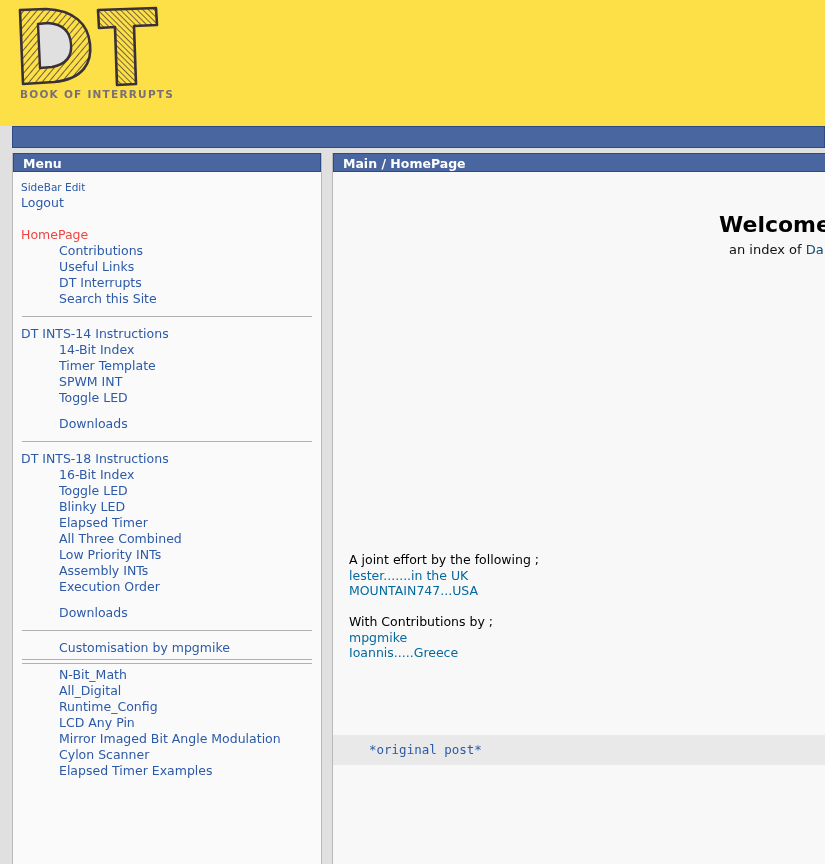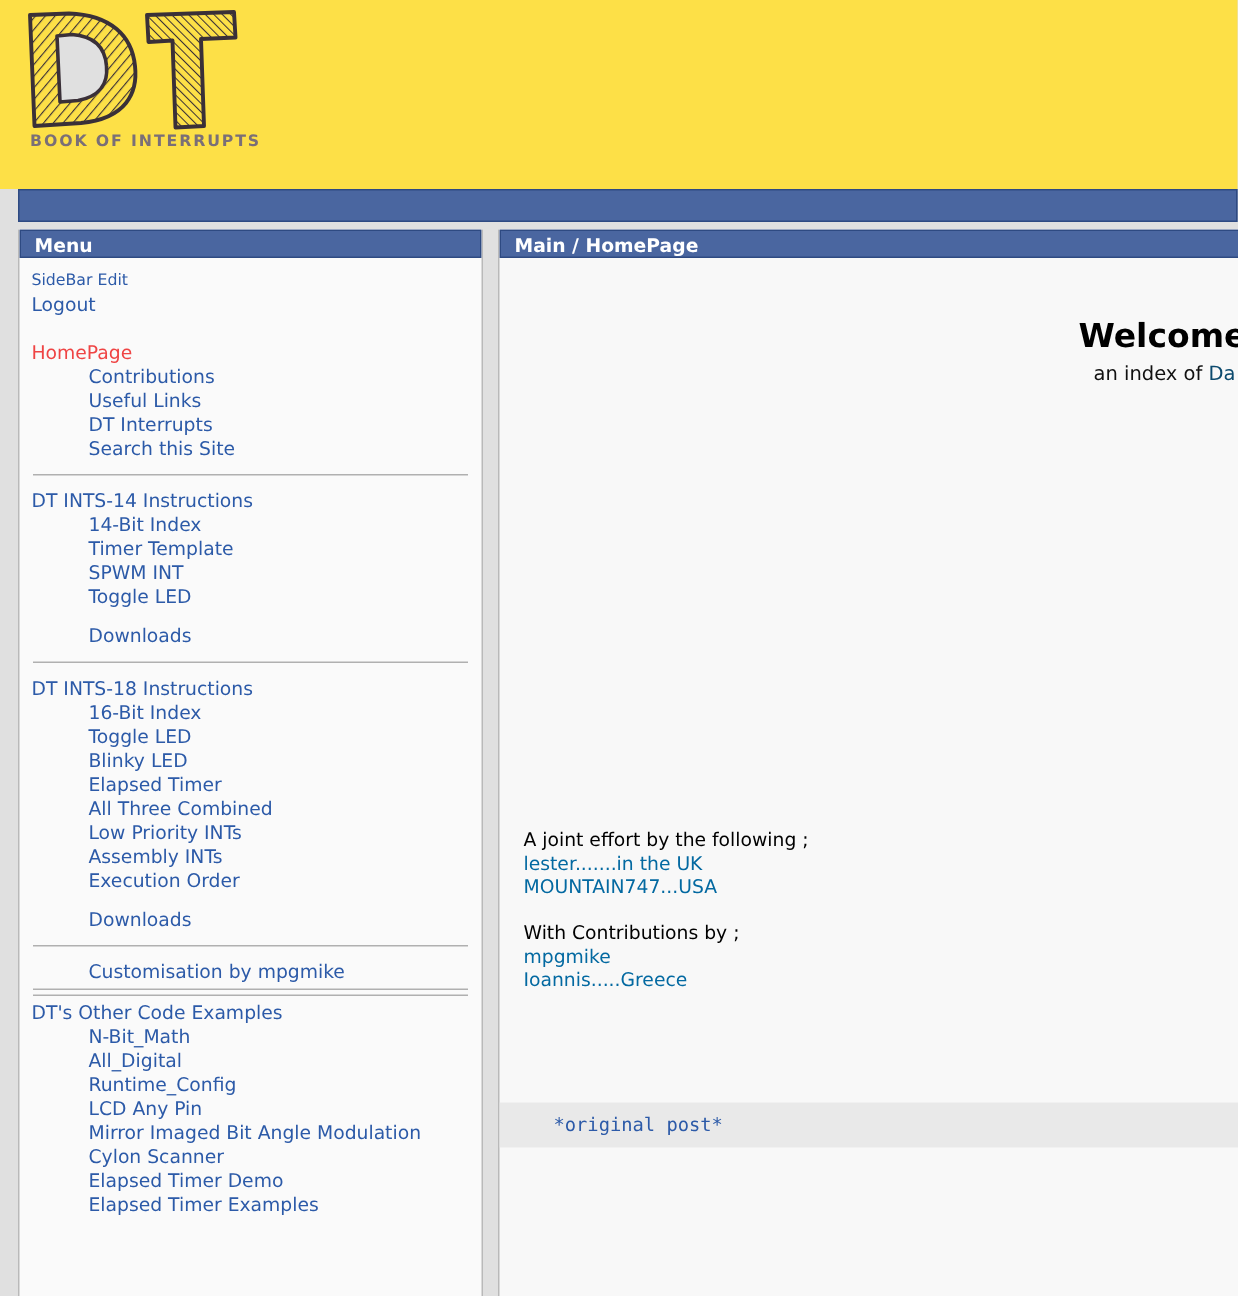--- a/index.html
+++ b/index.html
@@ -152,28 +152,26 @@
       <a href="#" class="sb-link indent">All Three Combined</a>
       <a href="#" class="sb-link indent">Low Priority INTs</a>
       <a href="#" class="sb-link indent">Assembly INTs</a>
       <a href="#" class="sb-link indent">Execution Order</a>
       <div class="sb-gap-sm"></div>
       <a href="#" class="sb-link indent">Downloads</a>
       <div class="sb-rule"></div>
       <a href="#" class="sb-link indent">Customisation by mpgmike</a>
       <div class="sb-rule tight"></div>
       <div class="sb-rule tight"></div>
-      <a href="#" class="sb-link">DT's Other Code Examples</a>
       <a href="#" class="sb-link indent">N-Bit_Math</a>
       <a href="#" class="sb-link indent">All_Digital</a>
       <a href="#" class="sb-link indent">Runtime_Config</a>
       <a href="#" class="sb-link indent">LCD Any Pin</a>
       <a href="#" class="sb-link indent">Mirror Imaged Bit Angle Modulation</a>
       <a href="#" class="sb-link indent">Cylon Scanner</a>
-      <a href="#" class="sb-link indent">Elapsed Timer Demo</a>
       <a href="#" class="sb-link indent">Elapsed Timer Examples</a>
     </div>
 </div>
 
 <div class="main">
   <div class="panel-head">Main / HomePage</div>
   <div class="main-body">
 
     <div class="welcome">Welcome t</div>
 

